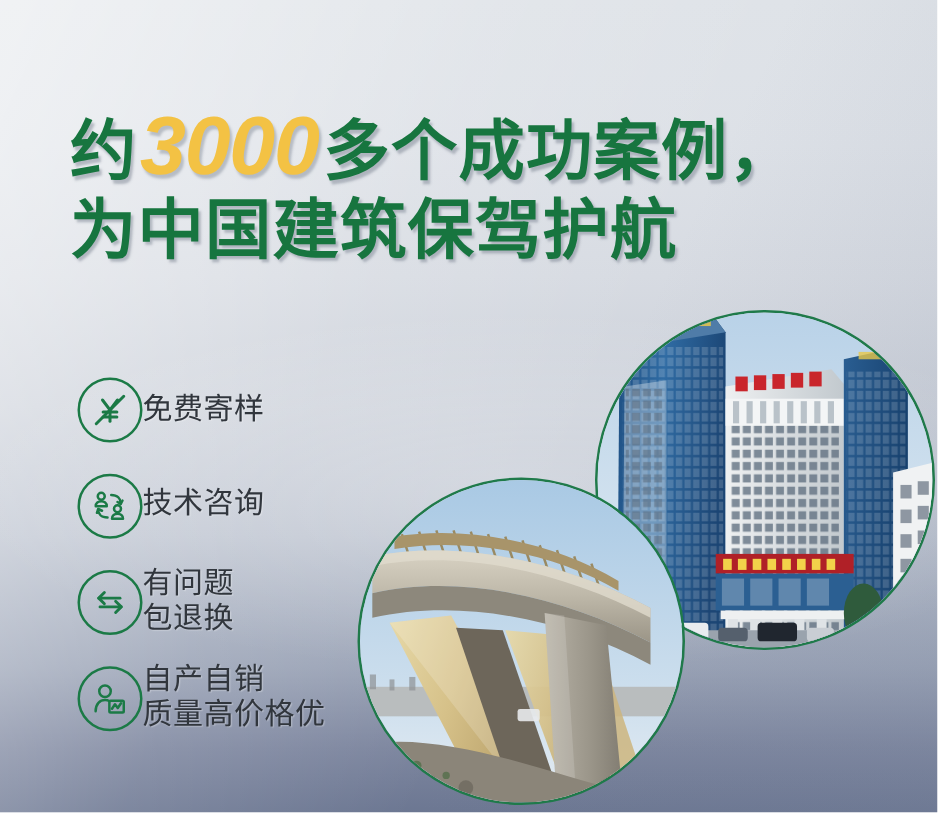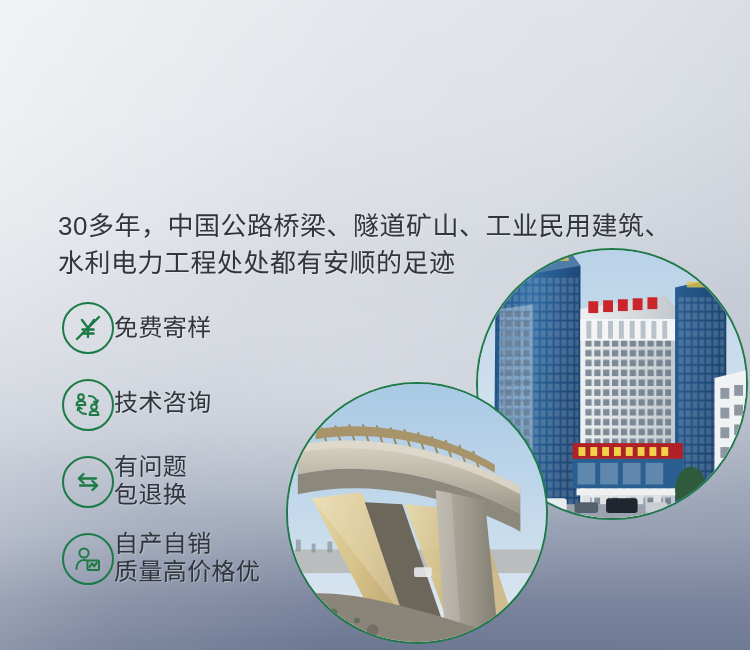--- a/index.html
+++ b/index.html
@@ -366,25 +366,25 @@
       </g>
       <g fill="#4e6b45" opacity="0.7">
         <circle cx="46" cy="232" r="4"></circle>
           <circle cx="70" cy="240" r="3"></circle>
       </g>
 
       <rect x="128" y="186" width="18" height="10" rx="2" fill="#e8eaec" opacity="0.9"></rect>
     </svg>
   </div>
 
-
-  <div class="subhead">
-    <span>30多年，中国公路桥梁、隧道矿山、工业民用建筑、</span>
-    <span>水利电力工程处处都有安顺的足迹</span>
+  <div class="headline">
+    <span class="hl-line hl-line-1"><span>约</span><span class="hl-num">3000</span><span>多个成功案例，</span></span>
+    <span class="hl-line hl-line-2">为中国建筑保驾护航</span>
   </div>
+
 
   <div class="features">
 
     <div class="feature-row">
       <span class="feature-icon">
         <svg width="34" height="34" viewBox="0 0 34 34" fill="none" stroke="#1b7a46" stroke-width="2.4" stroke-linecap="round">
           <path d="M11 9 L17 17 L23 9"></path>
           <path d="M17 17 L17 26"></path>
           <path d="M11.5 18.5 L22.5 18.5"></path>
           <path d="M11.5 22.5 L22.5 22.5"></path>

